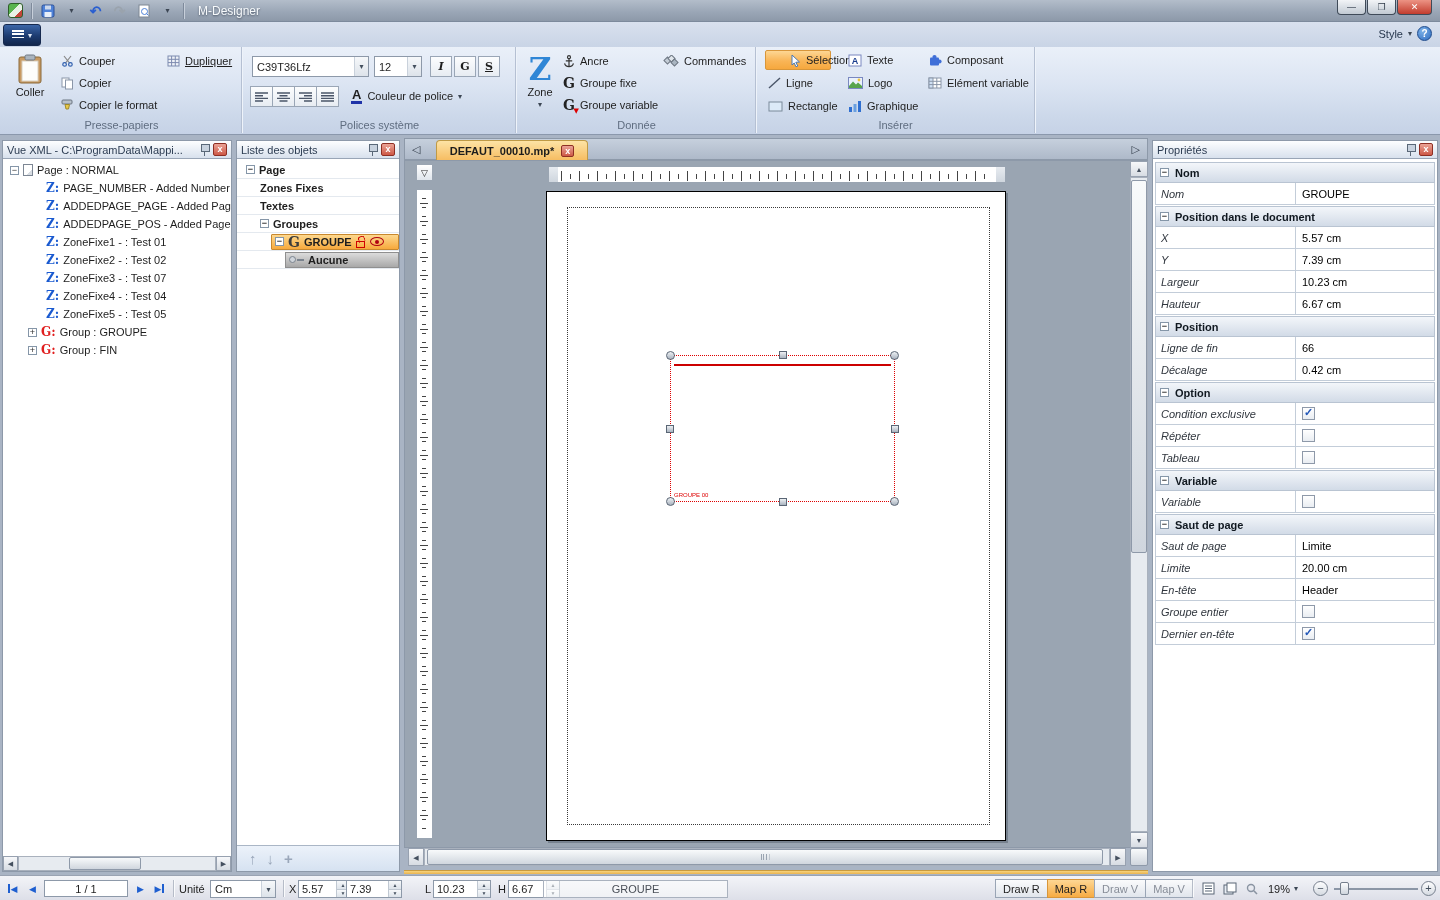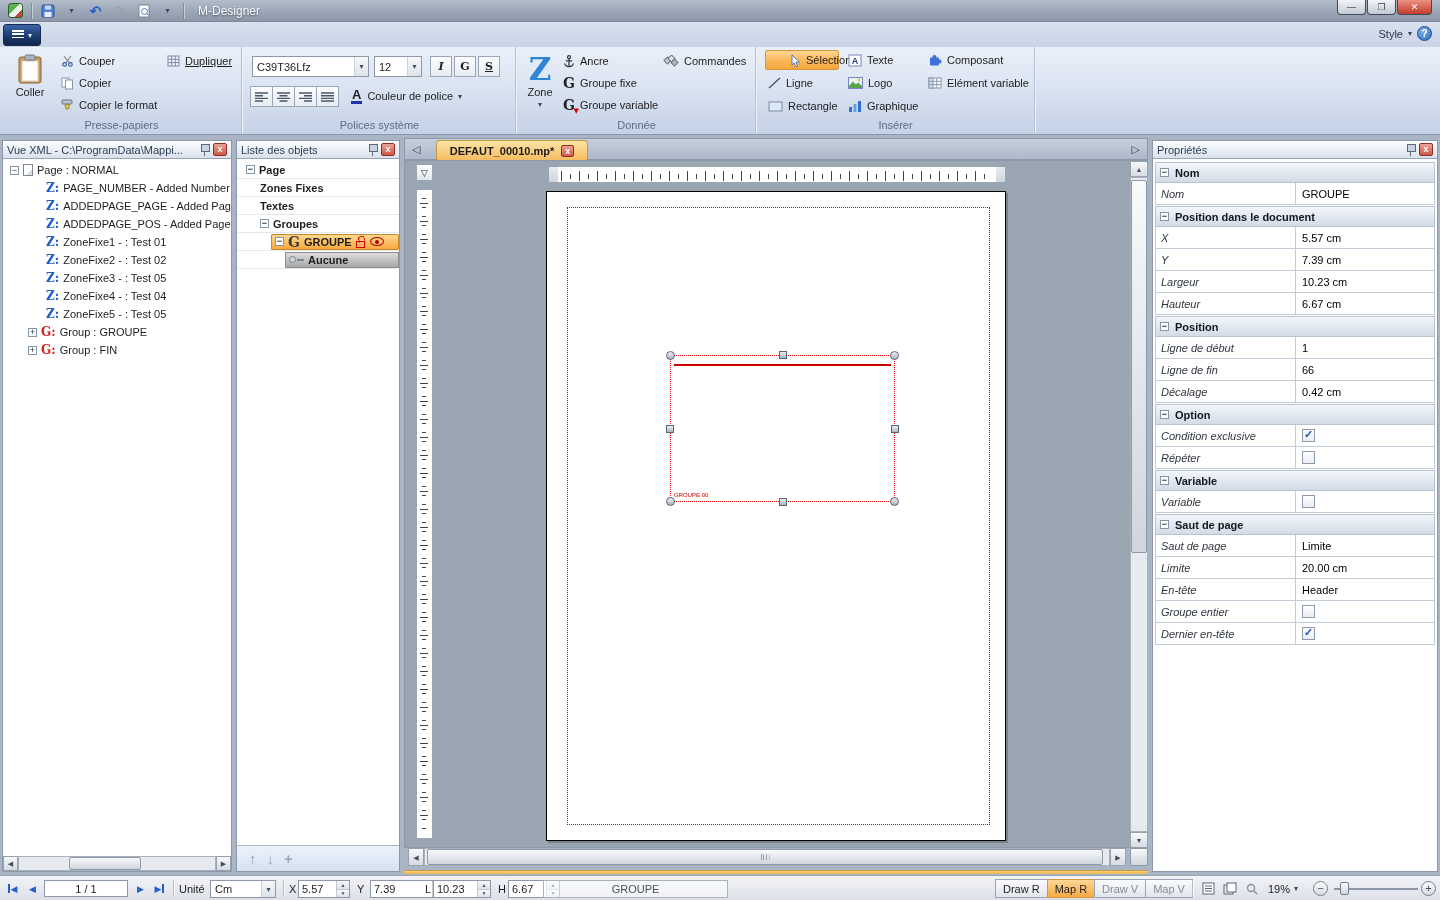--- a/index.html
+++ b/index.html
@@ -363,21 +363,21 @@
             <rect x="2" y="3" width="5" height="5" transform="rotate(45 4.5 5.5)" fill="#c3ccd6" stroke="#6d7682"></rect>
             <rect x="6" y="1" width="5" height="5" transform="rotate(45 8.5 3.5)" fill="#dfe5eb" stroke="#6d7682"></rect>
             <rect x="9" y="5" width="5" height="5" transform="rotate(45 11.5 7.5)" fill="#aab6c2" stroke="#6d7682"></rect>
           </svg>
         <span data-interactable="false">Commandes</span>
       </div>
       <div class="glabel" data-interactable="false">Donnée</div>
     </div>
 
     <div class="rgroup" style="left:757px;width:278px;" data-interactable="false">
-      <div class="smallbtn orange-btn" style="left:8px;top:3px;width:74px;padding-left:24px;" data-interactable="true">
+      <div class="smallbtn orange-btn" style="left:8px;top:3px;width:66px;padding-left:24px;" data-interactable="true">
         <svg class="ico" width="11" height="13" data-interactable="false">
             <path d="M2 1 L9.5 8 L5.8 8.3 L7.8 12 L6 12.8 L4.2 9 L2 11 Z" fill="#fff" stroke="#4a7ab5"></path>
           </svg>
         <span data-interactable="false">Sélection</span>
       </div>
       <div class="smallbtn" style="left:8px;top:26px;" data-interactable="true">
         <svg class="ico" width="13" height="12" data-interactable="false">
             <path d="M1 11 L12 1" stroke="#4a5568" stroke-width="1.4"></path>
           </svg>
         <span data-interactable="false">Ligne</span>
@@ -478,21 +478,21 @@
           <span class="tind" data-interactable="false" style="width: 40px;"></span>
           <span class="tcontent" data-interactable="false">
             <span class="zico" data-interactable="false">Z:</span>
             <span data-interactable="false">ZoneFixe2 -  : Test 02</span>
           </span>
         </div>
         <div class="trow" data-interactable="true">
           <span class="tind" data-interactable="false" style="width: 40px;"></span>
           <span class="tcontent" data-interactable="false">
             <span class="zico" data-interactable="false">Z:</span>
-            <span data-interactable="false">ZoneFixe3 -  : Test 05</span>
+            <span data-interactable="false">ZoneFixe3 -  : Test 07</span>
           </span>
         </div>
         <div class="trow" data-interactable="true">
           <span class="tind" data-interactable="false" style="width: 40px;"></span>
           <span class="tcontent" data-interactable="false">
             <span class="zico" data-interactable="false">Z:</span>
             <span data-interactable="false">ZoneFixe4 -  : Test 04</span>
           </span>
         </div>
         <div class="trow" data-interactable="true">
@@ -674,43 +674,45 @@
         </div>
         <div class="prow" data-interactable="false">
           <div class="plabel" data-interactable="false">Hauteur</div>
           <div class="pvalue" data-interactable="true">6.67 cm</div>
         </div>
         <div class="psec" data-interactable="true">
           <span class="exp" data-interactable="true">−</span>
           <span data-interactable="false">Position</span>
         </div>
         <div class="prow" data-interactable="false">
-          <div class="plabel" data-interactable="false">Ligne de début</div>
-          <div class="pvalue" data-interactable="true">1</div>
-        </div>
-        <div class="prow" data-interactable="false">
           <div class="plabel" data-interactable="false">Ligne de fin</div>
           <div class="pvalue" data-interactable="true">66</div>
         </div>
         <div class="prow" data-interactable="false">
           <div class="plabel" data-interactable="false">Décalage</div>
           <div class="pvalue" data-interactable="true">0.42 cm</div>
         </div>
         <div class="psec" data-interactable="true">
           <span class="exp" data-interactable="true">−</span>
           <span data-interactable="false">Option</span>
         </div>
         <div class="prow" data-interactable="false">
           <div class="plabel" data-interactable="false">Condition exclusive</div>
           <div class="pvalue" data-interactable="true">
             <span class="cb checked" data-interactable="true"></span>
           </div>
         </div>
         <div class="prow" data-interactable="false">
           <div class="plabel" data-interactable="false">Répéter</div>
+          <div class="pvalue" data-interactable="true">
+            <span class="cb" data-interactable="true"></span>
+          </div>
+        </div>
+        <div class="prow" data-interactable="false">
+          <div class="plabel" data-interactable="false">Tableau</div>
           <div class="pvalue" data-interactable="true">
             <span class="cb" data-interactable="true"></span>
           </div>
         </div>
         <div class="psec" data-interactable="true">
           <span class="exp" data-interactable="true">−</span>
           <span data-interactable="false">Variable</span>
         </div>
         <div class="prow" data-interactable="false">
           <div class="plabel" data-interactable="false">Variable</div>
@@ -774,21 +776,21 @@
     <span class="sb-sep" style="left:283px;" data-interactable="false"></span>
     <span class="sblabel" style="left:289px;" data-interactable="false">X</span>
     <div class="sb-input" style="left:298px;width:52px;" data-interactable="true">
       <span class="val" data-interactable="false">5.57</span>
       <span class="spin" data-interactable="true">
           <span>▲</span>
           <span>▼</span>
         </span>
     </div>
     <span class="sblabel" style="left:357px;" data-interactable="false">Y</span>
-    <div class="sb-input" style="left:370px;width:76px;" data-interactable="true">
+    <div class="sb-input" style="left:346px;width:56px;" data-interactable="true">
       <span class="val" data-interactable="false">7.39</span>
       <span class="spin" data-interactable="true">
           <span>▲</span>
           <span>▼</span>
         </span>
     </div>
     <span class="sblabel" style="left:425px;" data-interactable="false">L</span>
     <div class="sb-input" style="left:433px;width:58px;" data-interactable="true">
       <span class="val" data-interactable="false">10.23</span>
       <span class="spin" data-interactable="true">

